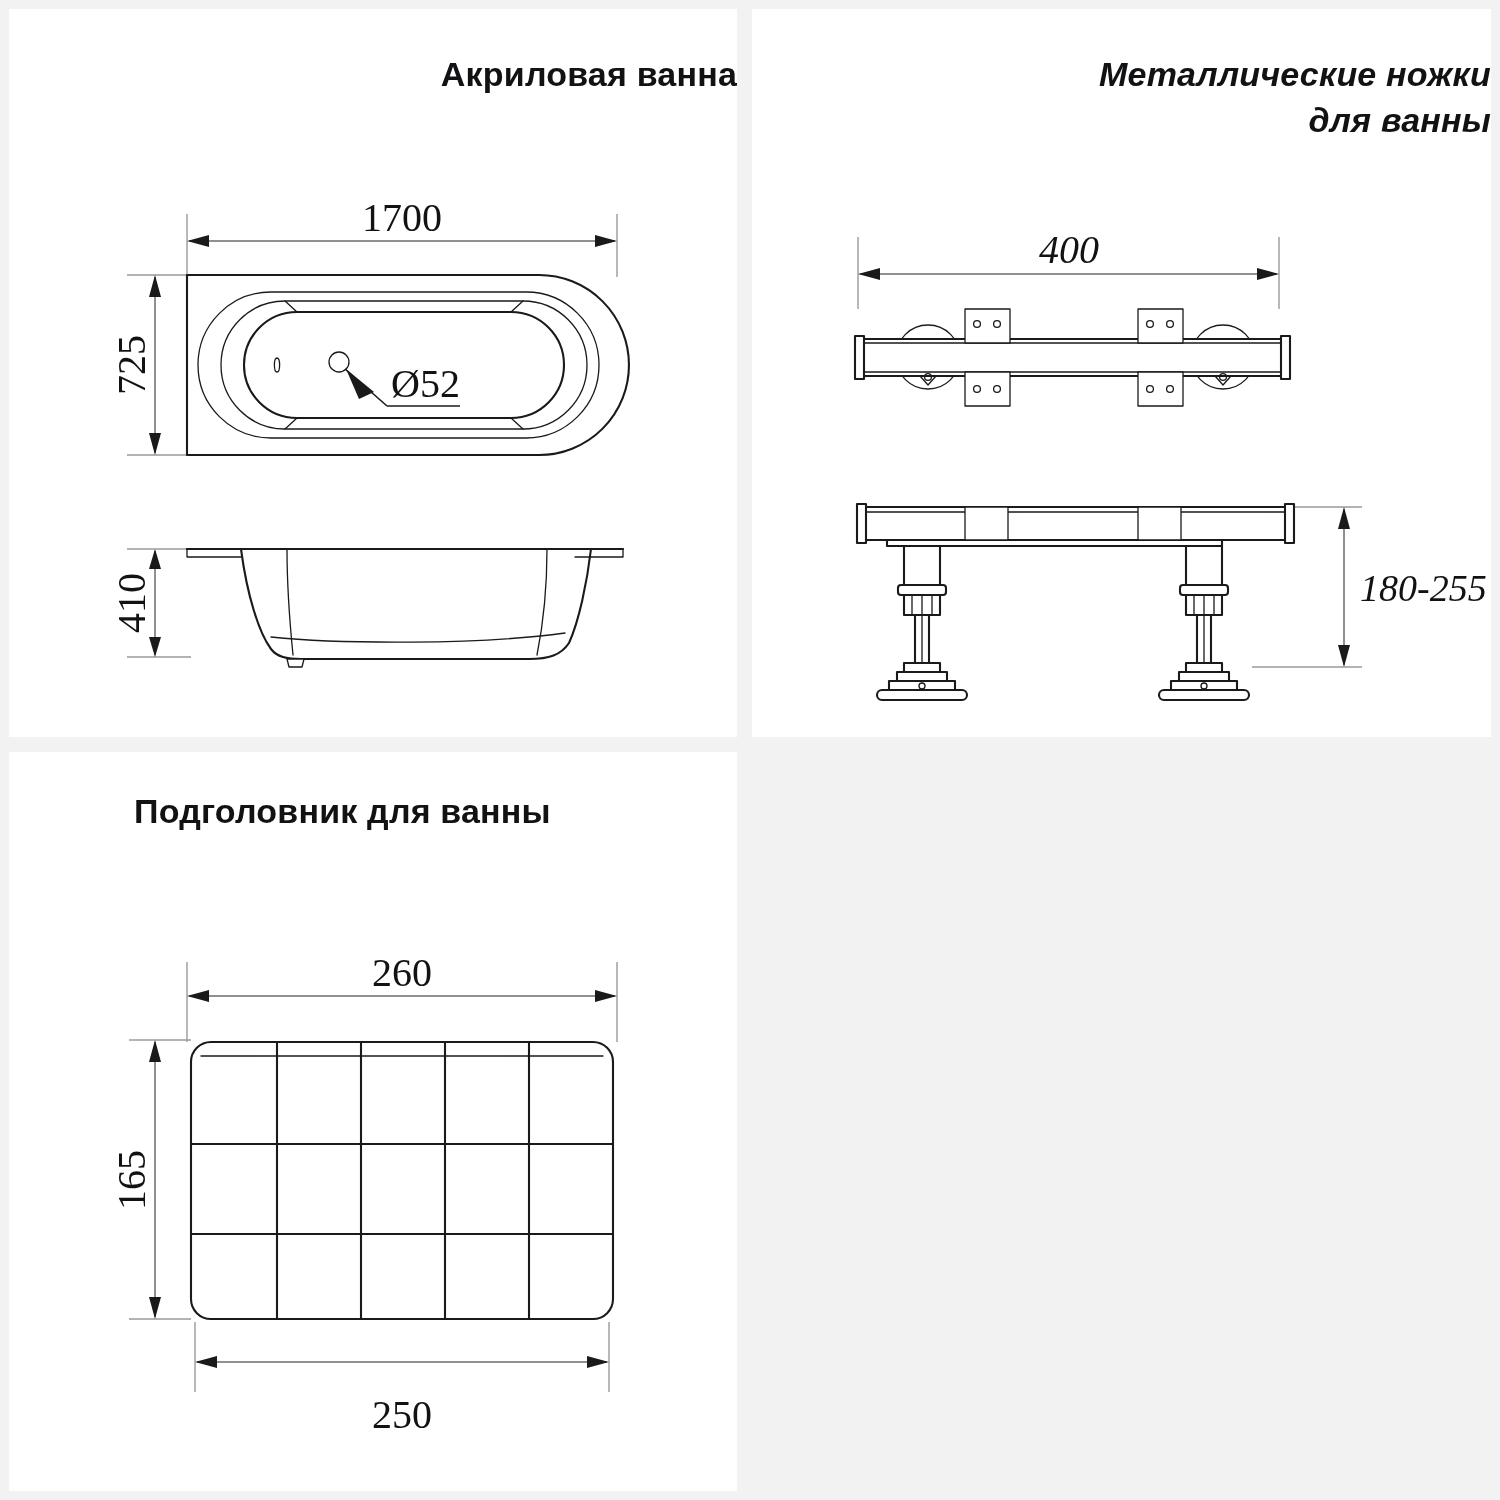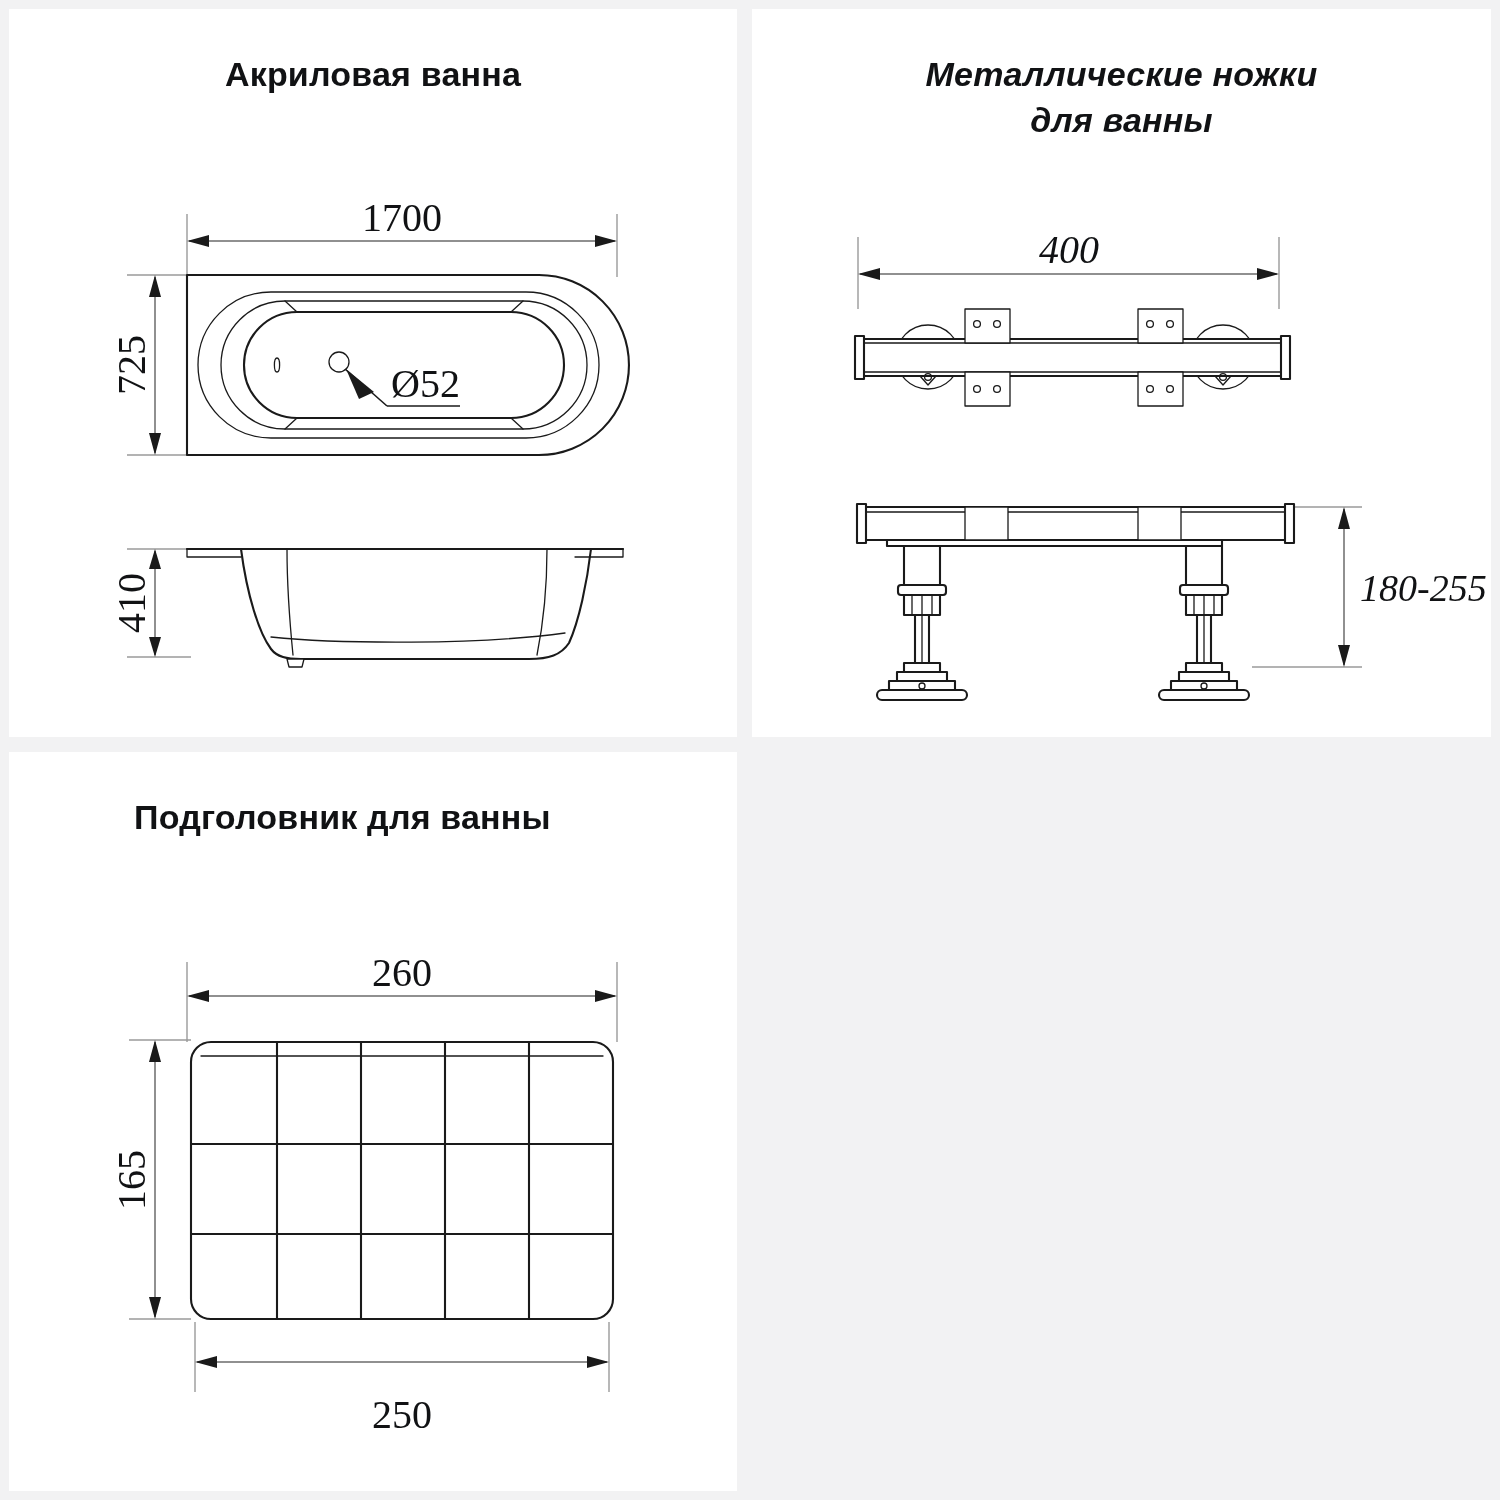--- a/index.html
+++ b/index.html
@@ -21,32 +21,32 @@
     overflow: hidden;
   }
   #panel-bath      { left: 9px;   top: 9px;    width: 728px;  height: 728px; }
   #panel-legs      { left: 752px; top: 9px;    width: 739px;  height: 728px; font-style: italic; }
   #panel-headrest  { left: 9px;   top: 752px;  width: 728px;  height: 739px; }
 
   .panel-title {
     position: absolute;
     left: 0;
     width: 100%;
-    text-align: center;
+    text-align: right;
     font-family: "Liberation Sans", sans-serif;
     font-weight: bold;
     font-size: 34px;
     line-height: 46px;
     color: #111214;
     letter-spacing: 0.2px;
     white-space: pre-line;
   }
   #title-bath     { top: 42px; }
   #title-legs     { top: 42px; }
-  #title-headrest { top: 42px; text-align: center; padding-left: 125px; width: auto; }
+  #title-headrest { top: 36px; text-align: center; padding-left: 125px; width: auto; }
 
   svg { display: block; }
   .dwg {
     position: absolute;
   }
   
   .obj    { fill: none; stroke: #1a1a1a; stroke-width: 2.1; stroke-linejoin: round; stroke-linecap: round; }
   .objthin{ fill: none; stroke: #1a1a1a; stroke-width: 1.3; stroke-linejoin: round; stroke-linecap: round; }
   .objfill{ fill: #ffffff; stroke: #1a1a1a; stroke-width: 2.1; stroke-linejoin: round; }
   .objfillthin{ fill: #ffffff; stroke: #1a1a1a; stroke-width: 1.3; stroke-linejoin: round; }

